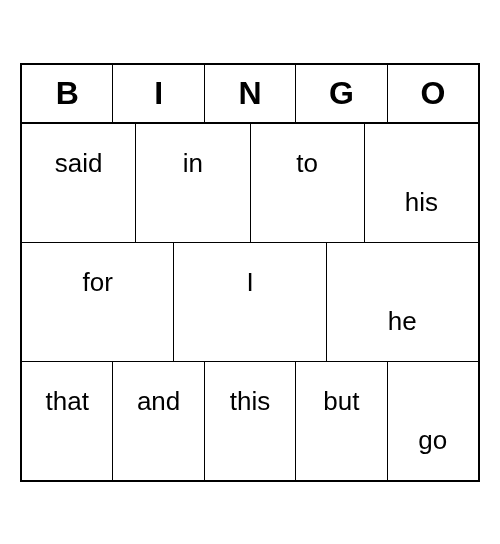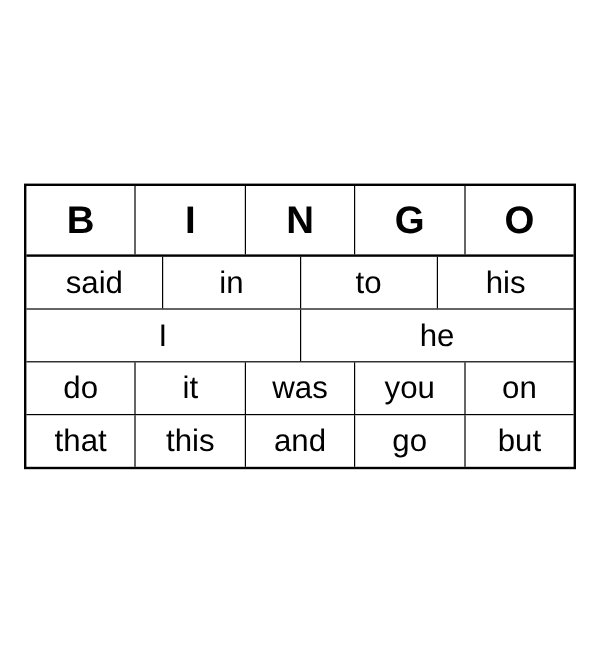--- a/index.html
+++ b/index.html
@@ -54,26 +54,27 @@
     }
 
     .bingo-row:last-child {
       border-bottom: none;
     }
 
     .bingo-cell {
       flex: 1;
       text-align: center;
       font-size: 26px;
-      padding: 6px 4px;
+      padding: 24px 4px;
       border-right: 1px solid #000;
     }
 
     .bingo-cell:last-child {
       border-right: none;
+      margin-top: 39px;
     }
   </style>
 </head>
 <body>
 
 <div class="bingo-card">
   <div class="bingo-header">
   <div class="header-cell">B</div>
       <div class="header-cell">I</div>
       <div class="header-cell">N</div>
@@ -81,31 +82,25 @@
       <div class="header-cell">O</div>
     </div>
   <div class="bingo-body">
   <div class="bingo-row">
         <div class="bingo-cell">said</div>
         <div class="bingo-cell">in</div>
         <div class="bingo-cell">to</div>
         <div class="bingo-cell">his</div>
       </div>
       <div class="bingo-row">
+        <div class="bingo-cell">for</div>
         <div class="bingo-cell">I</div>
         <div class="bingo-cell">he</div>
       </div>
       <div class="bingo-row">
-        <div class="bingo-cell">do</div>
-        <div class="bingo-cell">it</div>
-        <div class="bingo-cell">was</div>
-        <div class="bingo-cell">you</div>
-        <div class="bingo-cell">on</div>
-      </div>
-      <div class="bingo-row">
         <div class="bingo-cell">that</div>
+        <div class="bingo-cell">and</div>
         <div class="bingo-cell">this</div>
-        <div class="bingo-cell">and</div>
+        <div class="bingo-cell">but</div>
         <div class="bingo-cell">go</div>
-        <div class="bingo-cell">but</div>
       </div>
     </div>
 </div>
 
 </body></html>

